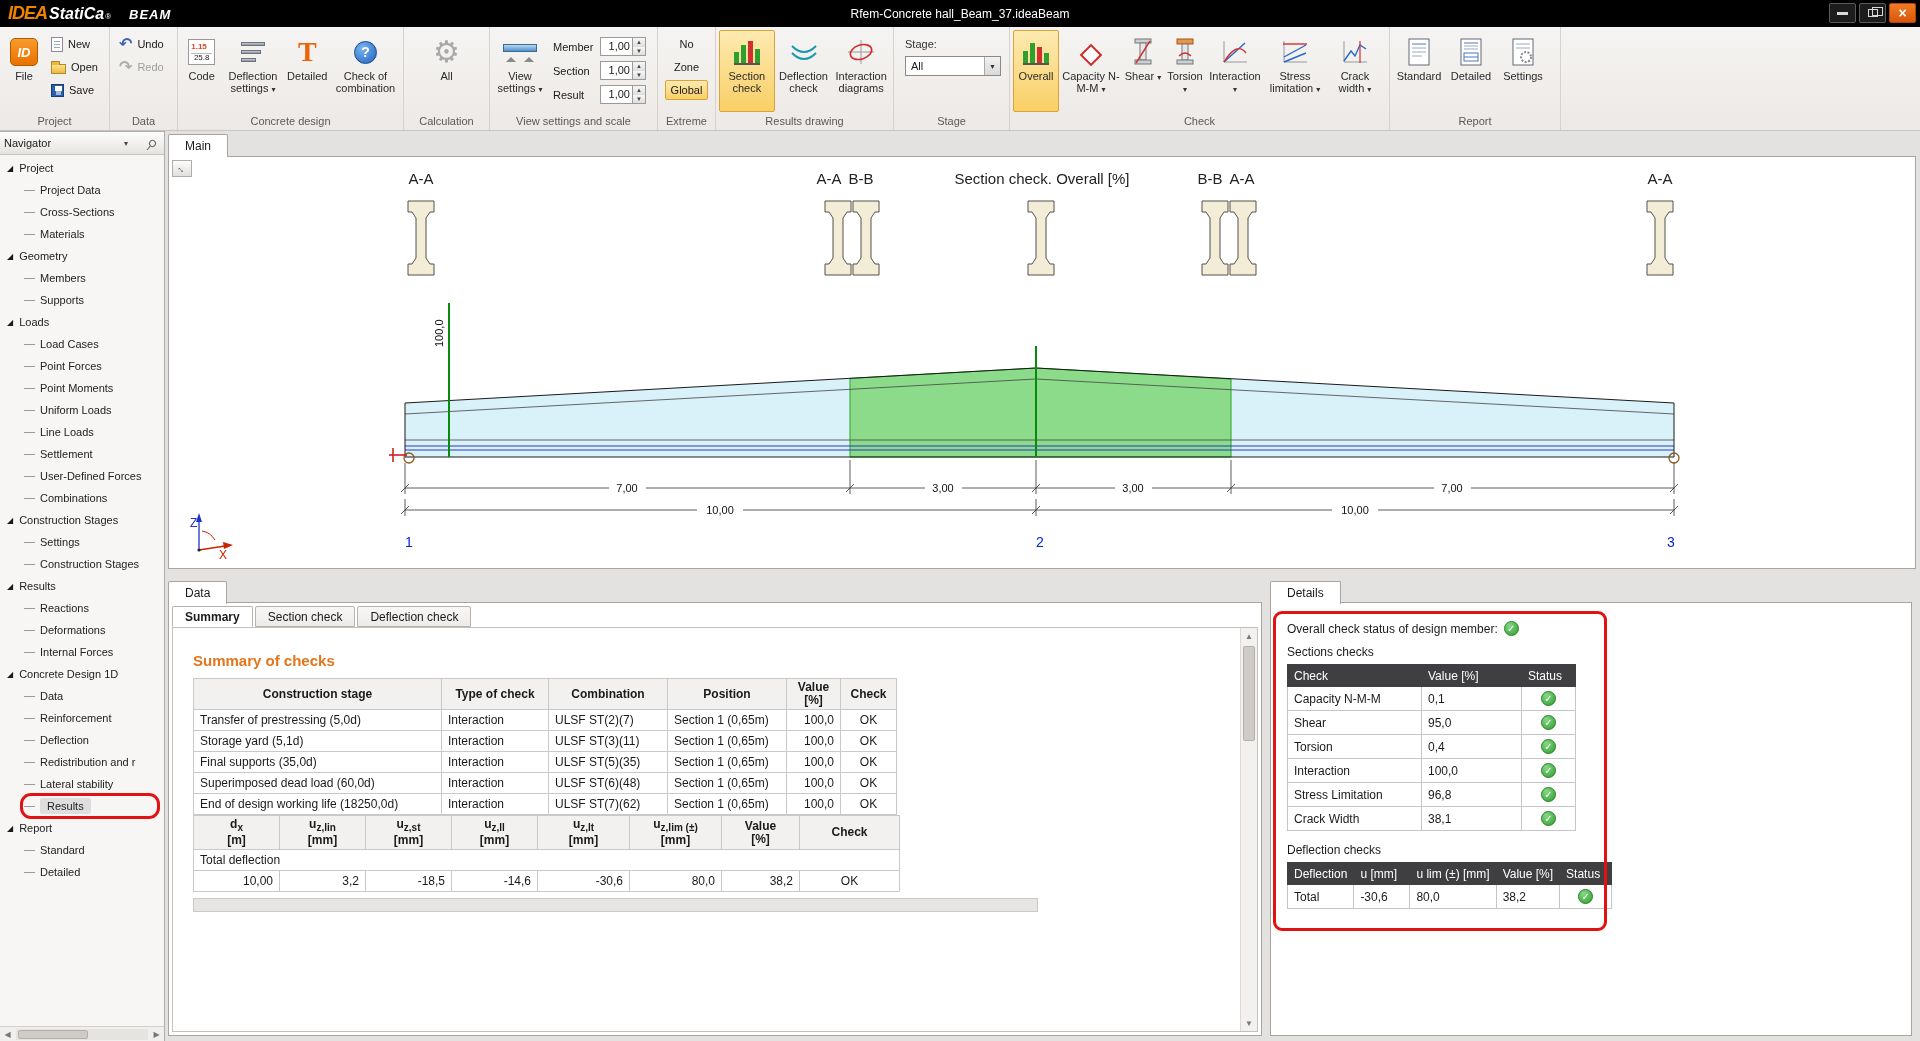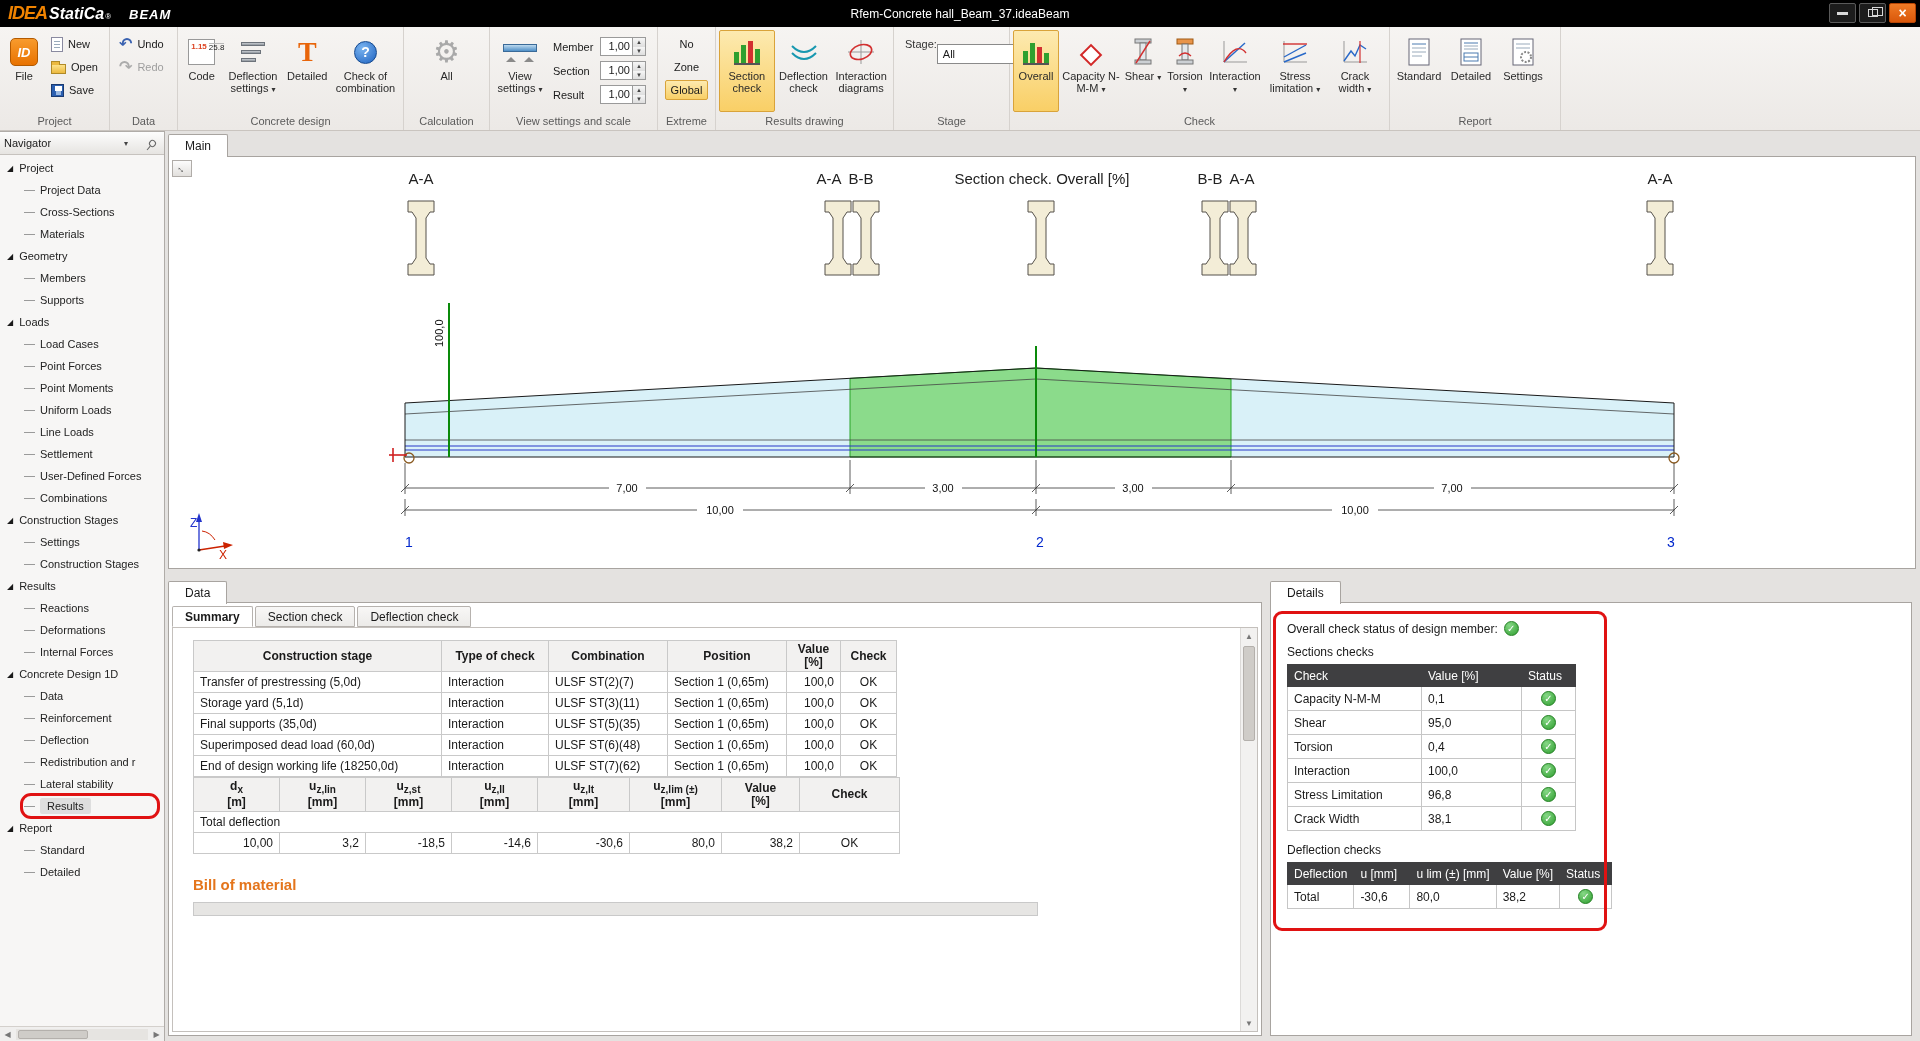--- a/index.html
+++ b/index.html
@@ -38,21 +38,21 @@
 .id-logo{width:28px;height:28px;background:linear-gradient(#f89b2d,#e87200);border:1px solid #b35a00;border-radius:5px;color:#fff;font-weight:bold;font-style:italic;display:flex;align-items:center;justify-content:center;font-size:13px}
 .pg-ico{width:12px;height:15px;background:#fff;border:1px solid #8a8aa0;display:inline-block;position:relative;flex:0 0 auto}
 .pg-ico::before{content:"";position:absolute;top:3px;left:2px;right:2px;height:8px;background:repeating-linear-gradient(#9aaabb 0 1px,transparent 1px 3px)}
 .folder-ico{width:15px;height:10px;background:linear-gradient(#fde28a,#ecb93f);border:1px solid #b08a28;position:relative;margin-top:3px;flex:0 0 auto}
 .folder-ico::before{content:"";position:absolute;top:-4px;left:-1px;width:7px;height:3px;background:#ecb93f;border:1px solid #b08a28;border-bottom:none}
 .disk-ico{width:13px;height:13px;background:#2b5fb0;border:1px solid #1a3a70;position:relative;flex:0 0 auto}
 .disk-ico::before{content:"";position:absolute;top:1px;left:3px;width:7px;height:5px;background:#fff}
 .disk-ico::after{content:"";position:absolute;bottom:1px;left:4px;width:5px;height:4px;background:#9ab8e0}
 .undo-ico{color:#3a62b0;font-size:16px;font-weight:bold;line-height:14px}
 .redo-ico{color:#ababab;font-size:16px;font-weight:bold;line-height:14px}
-.code-ico{width:27px;height:26px;background:#fff;border:1px solid #999;display:flex;flex-direction:row;align-items:flex-start;padding:3px 2px;gap:2px}
+.code-ico{width:27px;height:26px;background:#fff;border:1px solid #999;display:flex;flex-direction:column;align-items:flex-start;padding:3px 2px;gap:2px}
 .code-ico .c1{color:#d42;font-size:8px;line-height:8px;font-weight:bold}
 .code-ico .c2{color:#222;font-size:8px;line-height:8px;border-top:1px solid #bbb;width:100%}
 .defset-ico{width:24px;height:26px;display:flex;flex-direction:column;justify-content:center;gap:4px}
 .defset-ico i{display:block;height:4px;background:linear-gradient(#c8ccd2,#8d939b);border:1px solid #6d737b}
 .defset-ico i:nth-child(1){width:100%}.defset-ico i:nth-child(2){width:82%}.defset-ico i:nth-child(3){width:64%}
 .detT-ico{color:#e8650a;font-size:28px;font-weight:bold;font-family:"Liberation Serif","DejaVu Serif",serif;line-height:28px}
 .q-ico{width:23px;height:23px;border-radius:50%;background:radial-gradient(circle at 35% 30%,#7ab4f0,#1e62c0);color:#fff;font-weight:bold;font-size:14px;display:flex;align-items:center;justify-content:center;border:1px solid #14498f}
 .gear-ico{font-size:30px;color:#a9a9a9;line-height:32px}
 .beamview-ico{width:34px;height:20px;position:relative}
 .beamview-ico .bar{position:absolute;top:2px;left:0;right:0;height:8px;background:linear-gradient(#bcd9ef,#4f8fc7);border:1px solid #3a6a98}
@@ -63,21 +63,21 @@
 .diamond-ico{width:16px;height:16px;border:2px solid #d22828;transform:rotate(45deg);background:#fff;margin-top:5px}
 
 
 .vs-col{display:flex;flex-direction:column;gap:3px;padding:6px 0 0 6px}
 .vs-row{display:flex;align-items:center;height:21px;gap:5px;font-size:11px}
 .vs-lbl{width:42px;text-align:left}
 .vs-box{width:46px;height:19px;border:1px solid #9a9a9a;background:#fff;display:flex}
 .vs-val{flex:1;text-align:right;padding:2px 2px 0 0;font-size:11px}
 .spin{width:13px;border-left:1px solid #9a9a9a;display:flex;flex-direction:column}
 .spin span{flex:1;font-size:6px;line-height:8px;text-align:center;color:#444;background:linear-gradient(#f6f6f6,#dedede)}
-.stage-wrap{display:flex;flex-direction:row;padding:8px 0 0 8px}
+.stage-wrap{display:flex;flex-direction:column;padding:8px 0 0 8px}
 .stage-cap{font-size:11px;color:#333}
 .stage-dd{width:96px;height:20px;border:1px solid #8a8a8a;background:#fff;display:flex;align-items:center;margin-top:6px}
 .stage-val{flex:1;padding-left:5px;font-size:11px}
 .dd-btn{width:16px;height:100%;background:linear-gradient(#f2f2f2,#d8d8d8);border-left:1px solid #aaa;font-size:7px;display:flex;align-items:center;justify-content:center;color:#333}
 
 
 .navigator{position:absolute;top:131px;left:0;width:165px;bottom:0;background:#f7f6f5;border-right:1px solid #b0aca8;border-top:1px solid #b0aca8}
 .nav-header{height:23px;background:linear-gradient(#fdfdfd,#e6e4e1);border-bottom:1px solid #c6c2be;display:flex;align-items:center;padding:0 4px;font-size:11px;gap:10px}
 .nav-title{flex:1}
 .nav-hbtn{width:16px;height:16px;display:flex;align-items:center;justify-content:center;font-size:8px;color:#444;border:1px solid transparent}
@@ -752,20 +752,21 @@
   <div class="outer-tab">Data</div>
 </div>
 <div class="panel" style="left:168px;width:1094px">
   <div class="inner-tabs">
     <div class="itab active">Summary</div>
     <div class="itab">Section check</div>
     <div class="itab">Deflection check</div>
   </div>
   <div class="content-frame">
     <div class="data-content">
+      <div class="orange-h">Summary of checks</div>
       <table class="tbl chk-tbl">
         <colgroup>
             <col style="width:248px">
             <col style="width:107px">
             <col style="width:119px">
             <col style="width:119px">
             <col style="width:54px">
             <col style="width:56px">
           </colgroup>
         <thead>
@@ -855,21 +856,20 @@
               <td>3,2</td>
               <td>-18,5</td>
               <td>-14,6</td>
               <td>-30,6</td>
               <td>80,0</td>
               <td>38,2</td>
               <td>OK</td>
             </tr>
           </tbody>
       </table>
-      <div class="orange-h" style="margin-top:22px">Bill of material</div>
       <div class="partial-bar"></div>
     </div>
     <div class="v-scroll">
       <div class="vs-arrow">▲</div>
       <div class="vs-track">
           <div class="vs-thumb"></div>
         </div>
       <div class="vs-arrow">▼</div>
     </div>
   </div>

